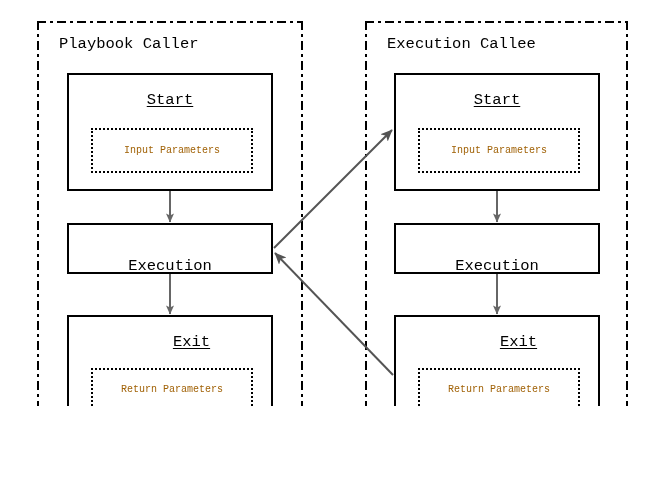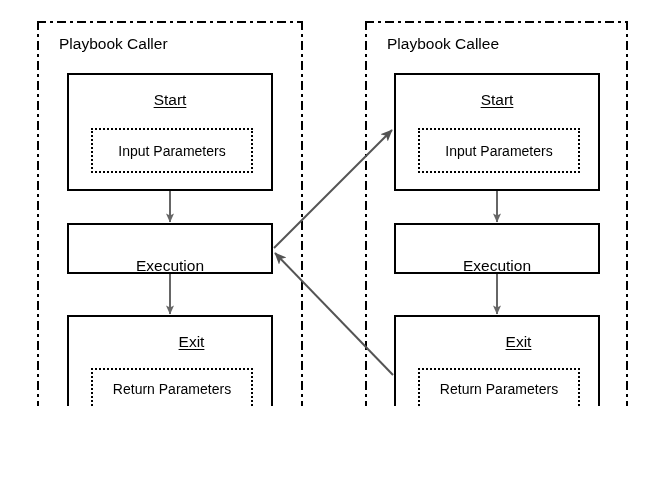--- a/index.html
+++ b/index.html
@@ -11,20 +11,21 @@
     font-family: "Liberation Sans", sans-serif;
     -webkit-font-smoothing: antialiased;
   }
 
   #canvas {
     position: relative;
     width: 671px;
     height: 406px;
     background: #ffffff;
     overflow: hidden;
+    font-family: Liberation Mono, monospace;
   }
 
   
   .lane {
     position: absolute;
     border: 2px dashed #000000;
     background: transparent;
     box-sizing: border-box;
   }
   
@@ -75,22 +76,22 @@
   .param-box {
     position: absolute;
     border: 2px dotted #000000;
     background: transparent;
     box-sizing: border-box;
     display: flex;
     align-items: center;
     justify-content: center;
   }
   .param-label {
-    font-size: 14px;
-    color: #000000;
+    font-size: 10px;
+    color: #a16207;
     white-space: nowrap;
   }
 
   
   #arrows {
     position: absolute;
     left: 0;
     top: 0;
     width: 671px;
     height: 492px;
@@ -118,21 +119,21 @@
   </div>
 
   <div class="node" style="left:67px; top:315px; width:206px; height:110px;">
     <div class="node-title t-exit">Exit</div>
     <div class="param-box" style="left:22px; top:51px; width:162px; height:42px;">
       <span class="param-label">Return Parameters</span>
     </div>
   </div>
 
   <div class="lane lane-dashdot" style="left:365px; top:21px; width:263px; height:438px;">
-    <div class="lane-title">Playbook Callee</div>
+    <div class="lane-title">Execution Callee</div>
   </div>
 
   <div class="node" style="left:394px; top:73px; width:206px; height:118px;">
     <div class="node-title t-start">Start</div>
     <div class="param-box" style="left:22px; top:53px; width:162px; height:45px;">
       <span class="param-label">Input Parameters</span>
     </div>
   </div>
 
   <div class="node" style="left:394px; top:223px; width:206px; height:51px;">

